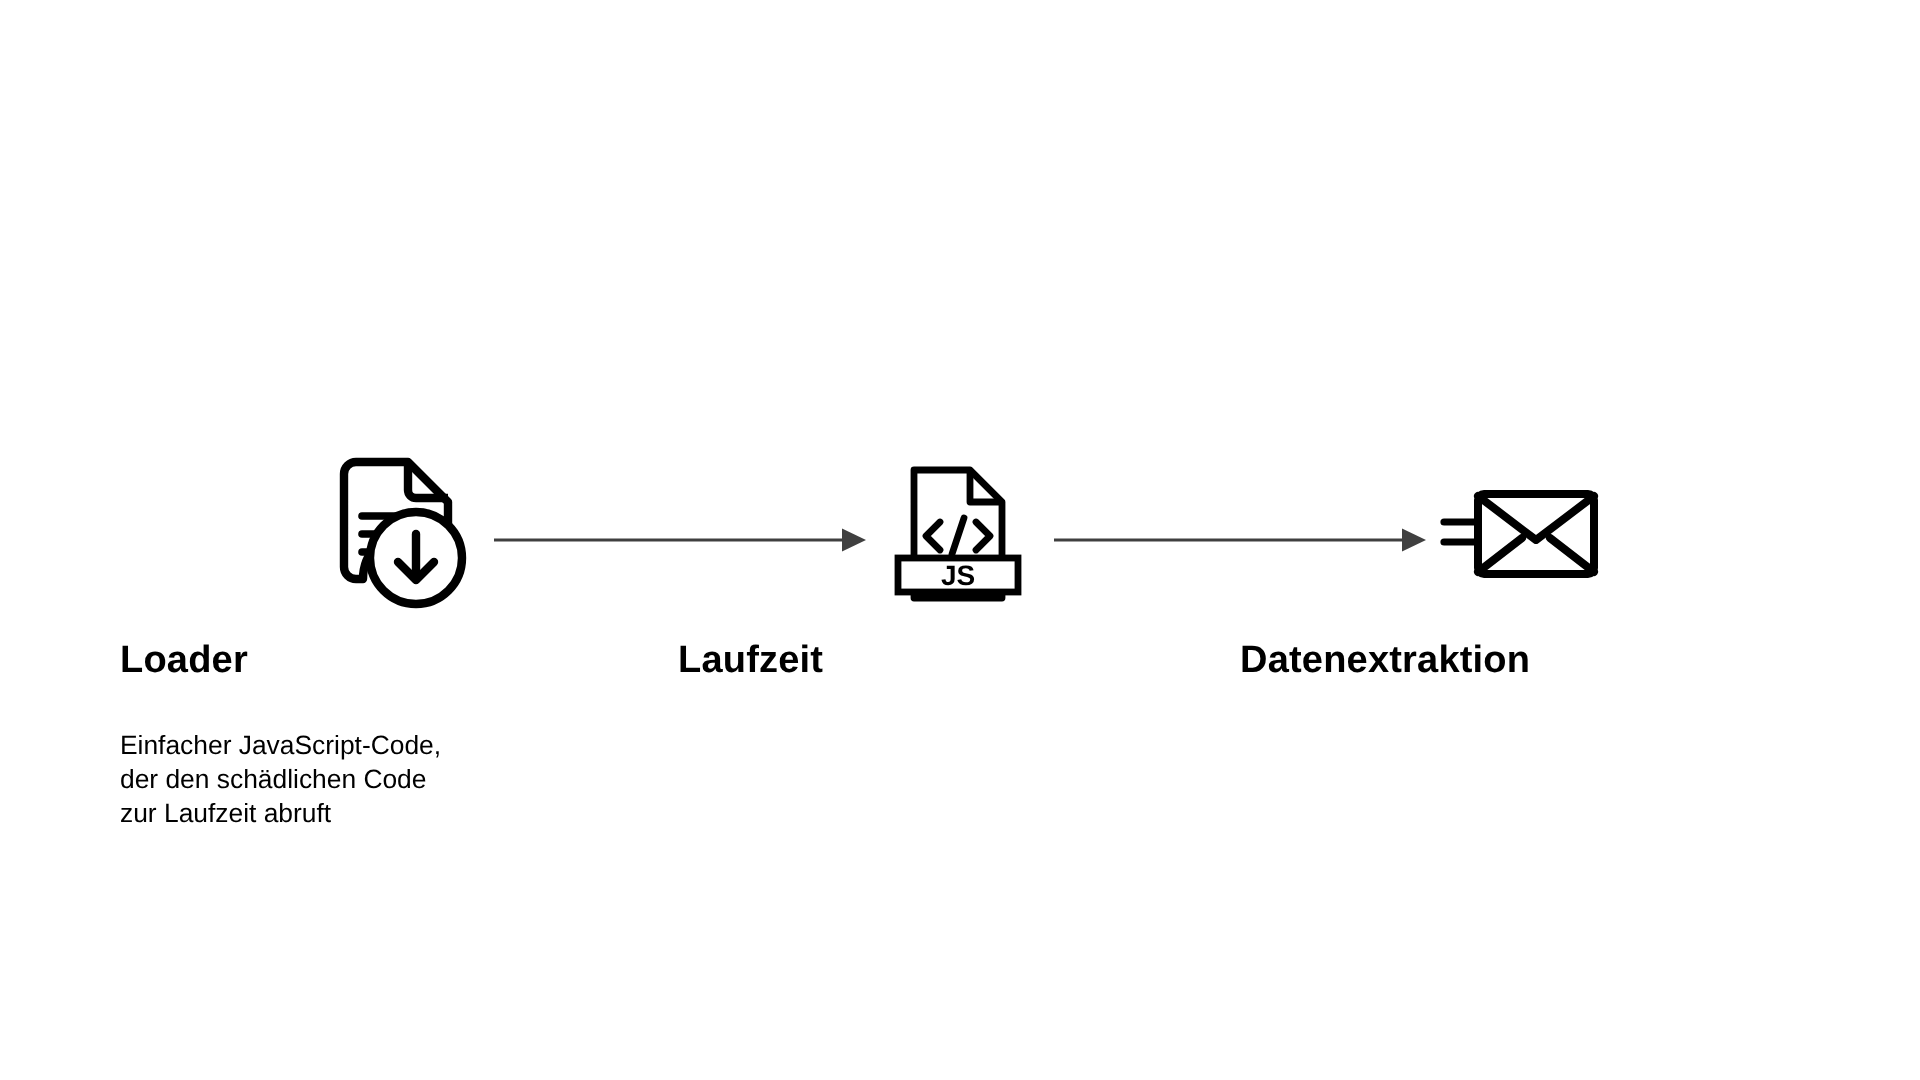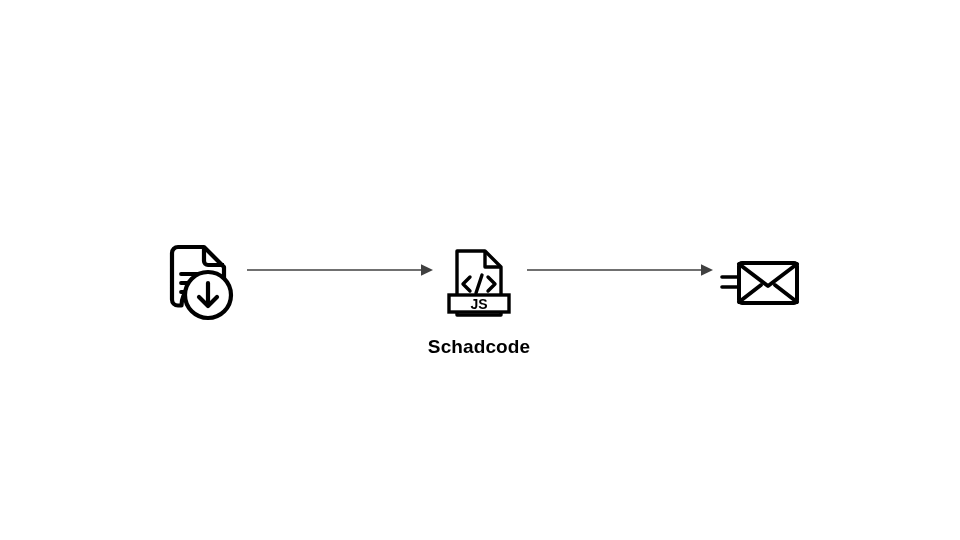--- a/index.html
+++ b/index.html
@@ -17,23 +17,22 @@
 
   #diagram {
     position: relative;
     width: 960px;
     height: 540px;
   }
 
   
   .stage {
     position: absolute;
-    top: 244px;
+    top: 228px;
     width: 280px;
-    text-align: center;
   }
   .stage-loader      { left: 60px; }
   .stage-schadcode   { left: 339px; }
   .stage-extraktion  { left: 620px; }
 
   .icon-slot {
     height: 78px;
     display: flex;
     align-items: center;
     justify-content: center;
@@ -80,55 +79,60 @@
 
         <line x1="19" y1="30" x2="42" y2="30" stroke="#000000" stroke-width="3.8" stroke-linecap="round"></line>
         <line x1="19" y1="39" x2="37" y2="39" stroke="#000000" stroke-width="3.8" stroke-linecap="round"></line>
         <line x1="19" y1="48" x2="31" y2="48" stroke="#000000" stroke-width="3.8" stroke-linecap="round"></line>
 
         <circle cx="46" cy="51" r="23" fill="#ffffff" stroke="#000000" stroke-width="4.2"></circle>
         <line x1="46" y1="39" x2="46" y2="61" stroke="#000000" stroke-width="4.2" stroke-linecap="round"></line>
         <path d="M37 53 l9 9 l9 -9" fill="none" stroke="#000000" stroke-width="4.2" stroke-linecap="round" stroke-linejoin="round"></path>
       </svg>
     </div>
+    <div class="stage-title">Loader</div>
+    <div class="stage-desc">Einfacher JavaScript-Code,
+der den schädlichen Code
+zur Laufzeit abruft</div>
   </div>
 
   <div class="stage stage-schadcode">
     <div class="icon-slot">
       <svg width="66" height="72" viewBox="0 0 66 72">
 
         <path d="M11 4 h28 l16 16 v48 h-44 z" fill="#ffffff" stroke="#000000" stroke-width="3.4" stroke-linejoin="round"></path>
         <path d="M39 4 v16 h16" fill="none" stroke="#000000" stroke-width="3.4" stroke-linejoin="round"></path>
 
         <path d="M24 30 l-7 7 l7 7" fill="none" stroke="#000000" stroke-width="3.4" stroke-linecap="round" stroke-linejoin="round"></path>
         <path d="M42 30 l7 7 l-7 7" fill="none" stroke="#000000" stroke-width="3.4" stroke-linecap="round" stroke-linejoin="round"></path>
         <line x1="36" y1="28" x2="30" y2="46" stroke="#000000" stroke-width="3.4" stroke-linecap="round"></line>
 
         <rect x="3" y="48" width="60" height="17" fill="#ffffff" stroke="#000000" stroke-width="3.4"></rect>
         <text x="33" y="61.5" text-anchor="middle" font-family="'Liberation Sans', sans-serif" font-size="14" font-weight="bold" fill="#000000">JS</text>
       </svg>
     </div>
-    <div class="stage-title">Schadcode</div>
+    <div class="stage-title">Laufzeit</div>
   </div>
 
   <div class="stage stage-extraktion">
     <div class="icon-slot">
       <svg width="80" height="56" viewBox="0 0 80 56">
 
         <line x1="2" y1="22" x2="20" y2="22" stroke="#000000" stroke-width="3.6" stroke-linecap="round"></line>
         <line x1="2" y1="32" x2="26" y2="32" stroke="#000000" stroke-width="3.6" stroke-linecap="round"></line>
 
         <rect x="19" y="8" width="58" height="40" rx="3" ry="3" fill="#ffffff" stroke="#000000" stroke-width="4"></rect>
 
         <path d="M19 9 l29 22 l29 -22" fill="none" stroke="#000000" stroke-width="4" stroke-linecap="round" stroke-linejoin="round"></path>
 
         <path d="M19 47 l22 -17" fill="none" stroke="#000000" stroke-width="4" stroke-linecap="round"></path>
         <path d="M77 47 l-22 -17" fill="none" stroke="#000000" stroke-width="4" stroke-linecap="round"></path>
       </svg>
     </div>
+    <div class="stage-title">Datenextraktion</div>
   </div>
 
   <div class="arrow arrow-1">
     <svg width="190" height="24" viewBox="0 0 190 24">
       <line x1="2" y1="12" x2="176" y2="12" stroke="#404040" stroke-width="1.6"></line>
       <path d="M176 6.2 l12 5.8 l-12 5.8 z" fill="#404040"></path>
     </svg>
   </div>
 
   <div class="arrow arrow-2">

